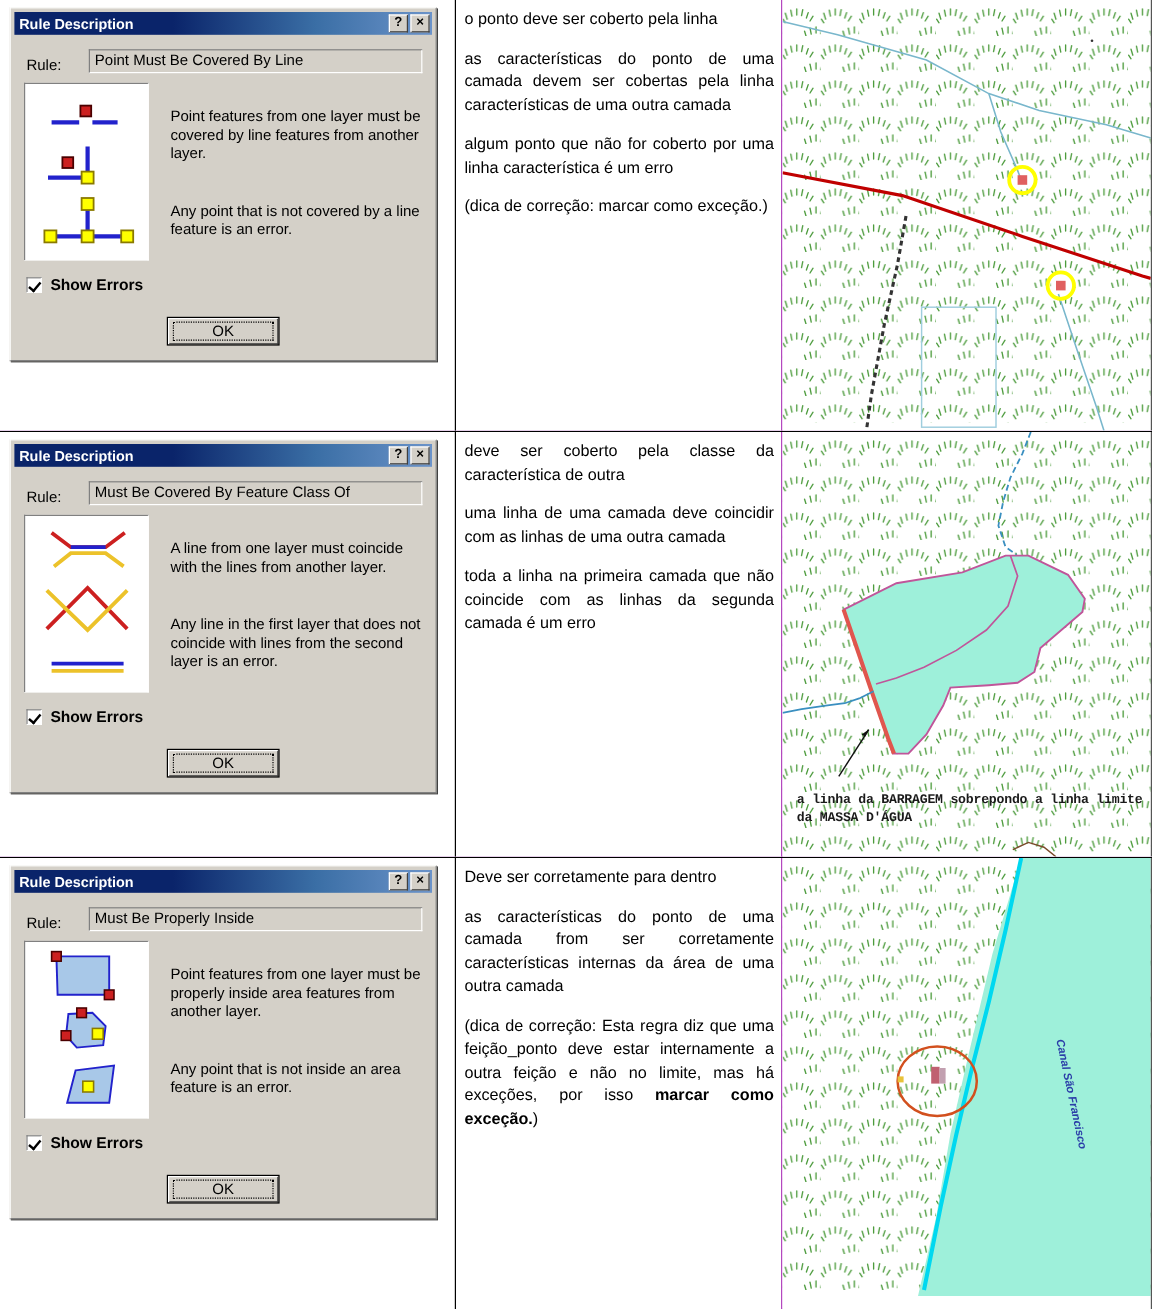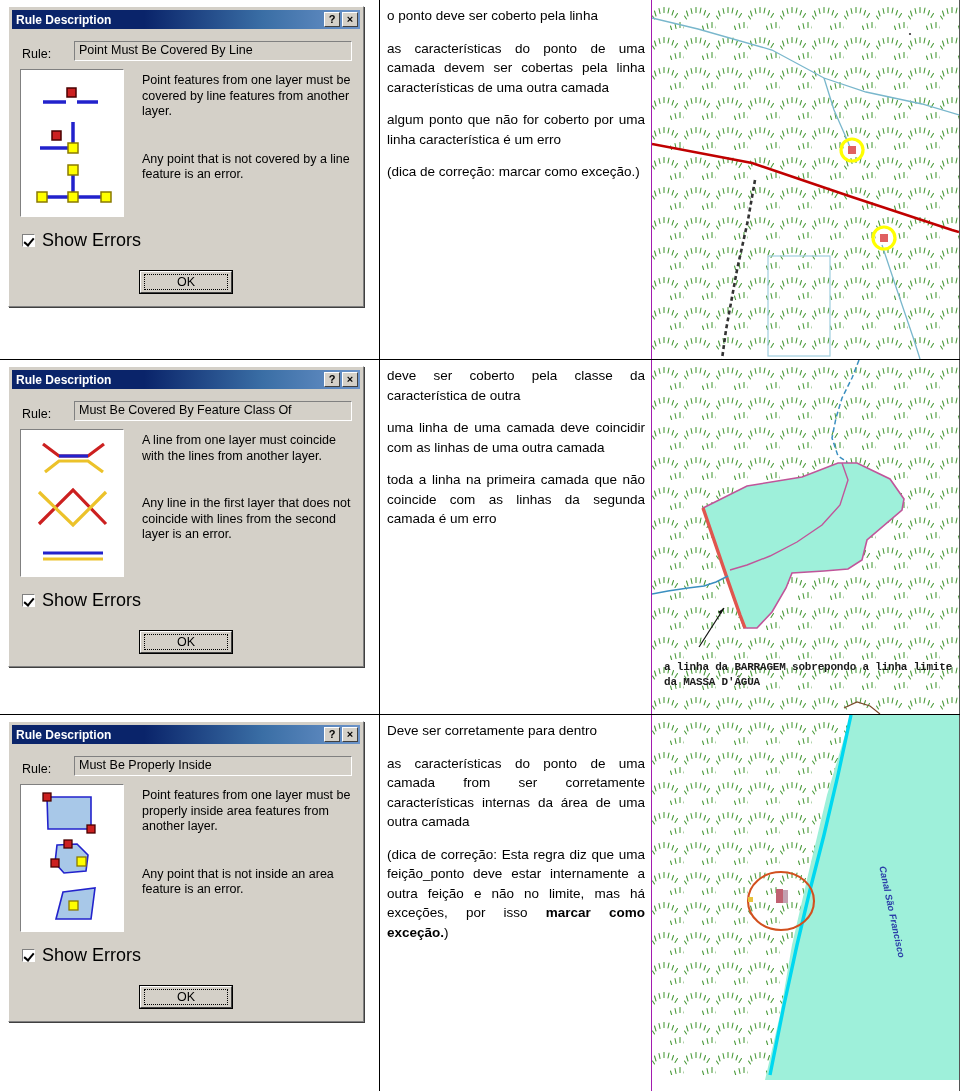--- a/index.html
+++ b/index.html
@@ -116,21 +116,21 @@
     border: 1px solid #808080;
     border-right-color: #ffffff;
     border-bottom-color: #ffffff;
     font-size: 12.5px;
     color: #000;
     padding: 1px 0 0 4px;
     white-space: nowrap;
     overflow: hidden;
   }
 
-  .mid-row { display: flex; align-items: flex-start; margin-top: 4px; }
+  .mid-row { display: flex; align-items: center; margin-top: 4px; }
   .picbox {
     width: 104px; height: 148px;
     flex: 0 0 104px;
     background: #ffffff;
     border: 1px solid #808080;
     border-right-color: #ffffff;
     border-bottom-color: #ffffff;
     position: relative;
     overflow: hidden;
   }
@@ -159,21 +159,21 @@
   }
   .chk::after {
     content: "";
     position: absolute;
     left: 3px; top: 1px;
     width: 4px; height: 8px;
     border: solid #000;
     border-width: 0 2px 2px 0;
     transform: rotate(40deg);
   }
-  .showerr-label { font-size: 18px; color: #000; }
+  .showerr-label { font-size: 13px; color: #000; font-weight: bold; }
 
   .okwrap { display: flex; justify-content: center; margin-top: 20px; margin-bottom: 4px; align-items: flex-end; }
   .okbtn {
     width: 92px; height: 22px;
     background: #d4d0c8;
     border: 1px solid #ffffff;
     border-right-color: #404040;
     border-bottom-color: #404040;
     outline: 1px solid #000;
     display: flex; align-items: center; justify-content: center;

